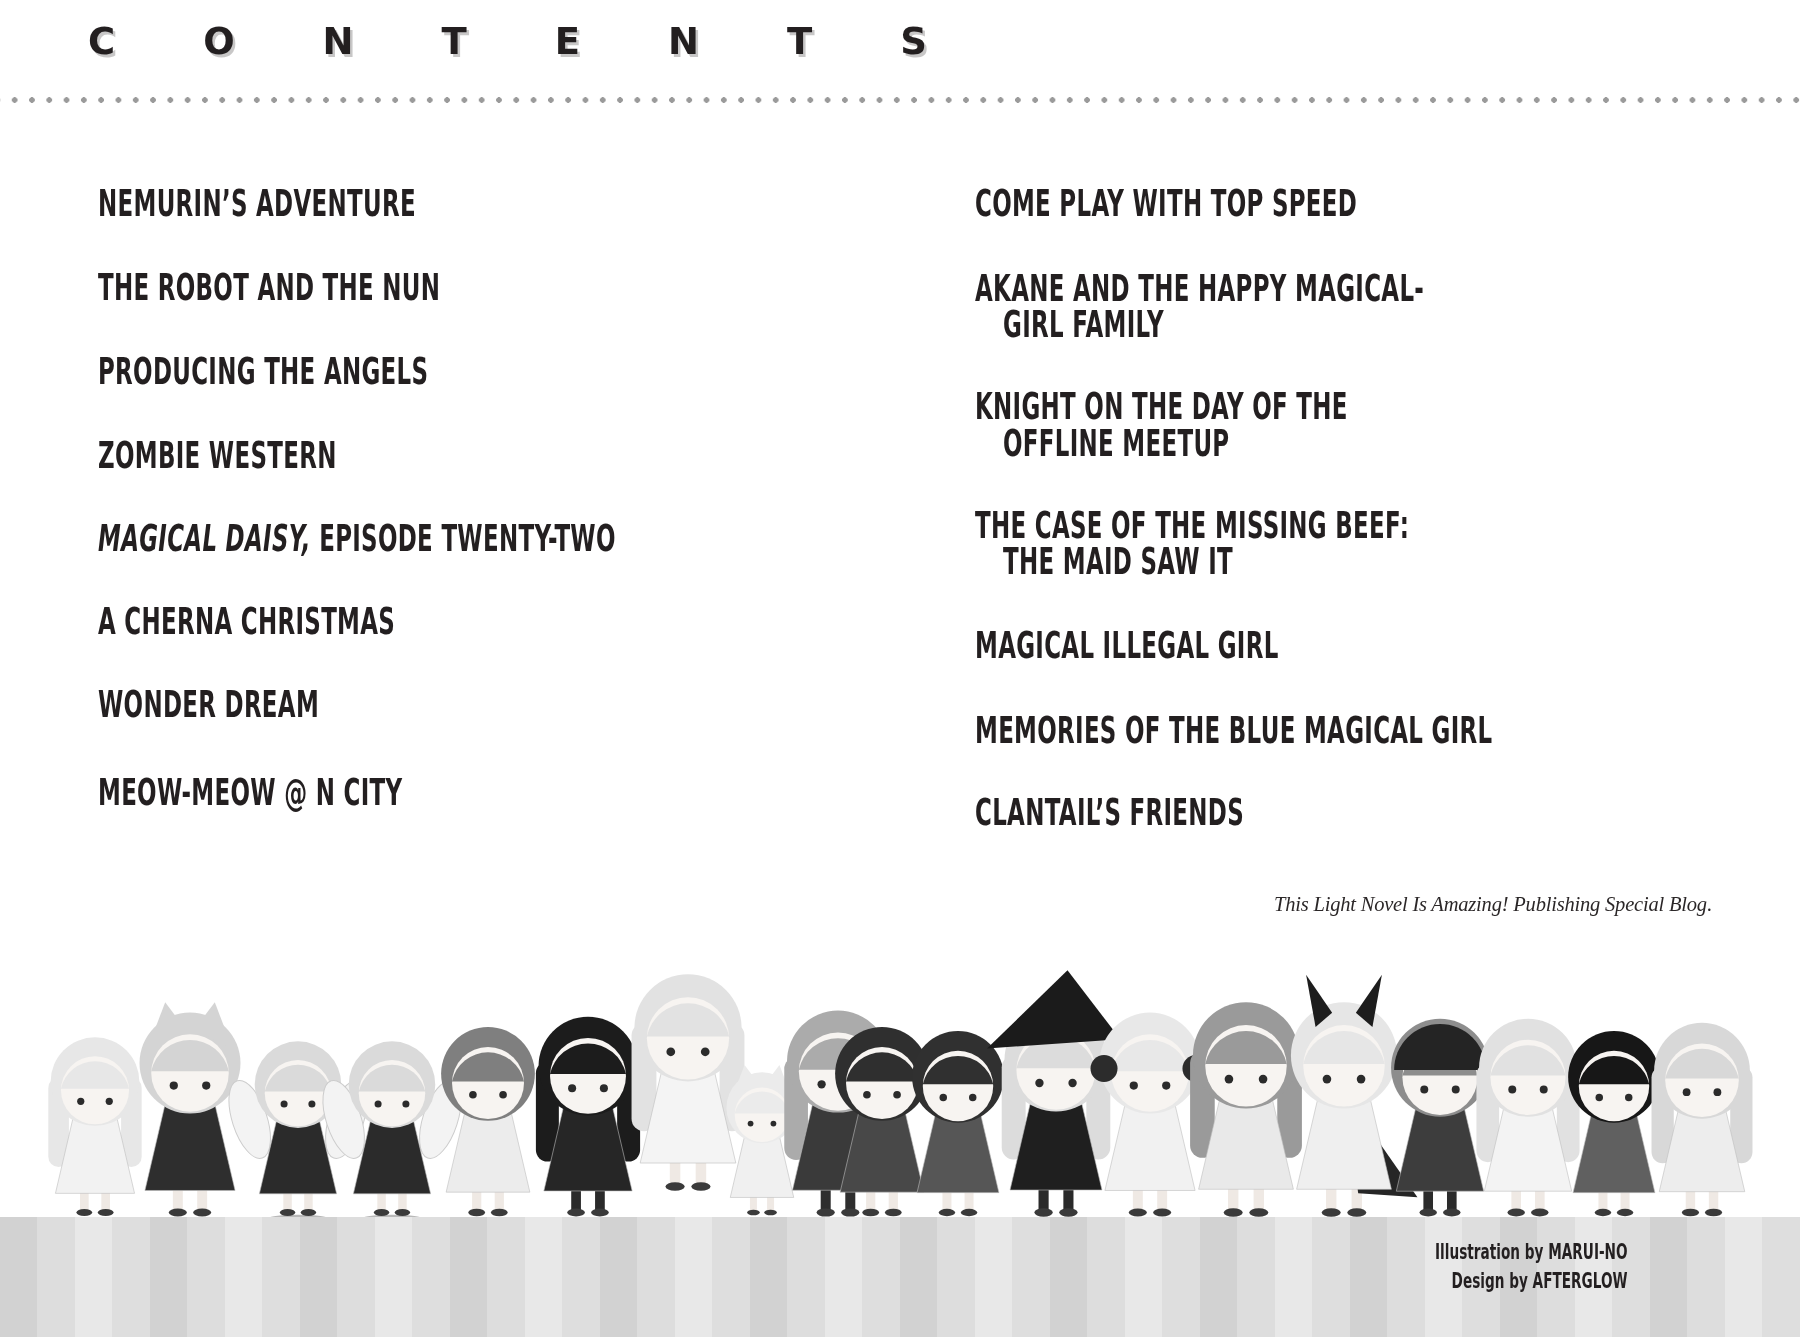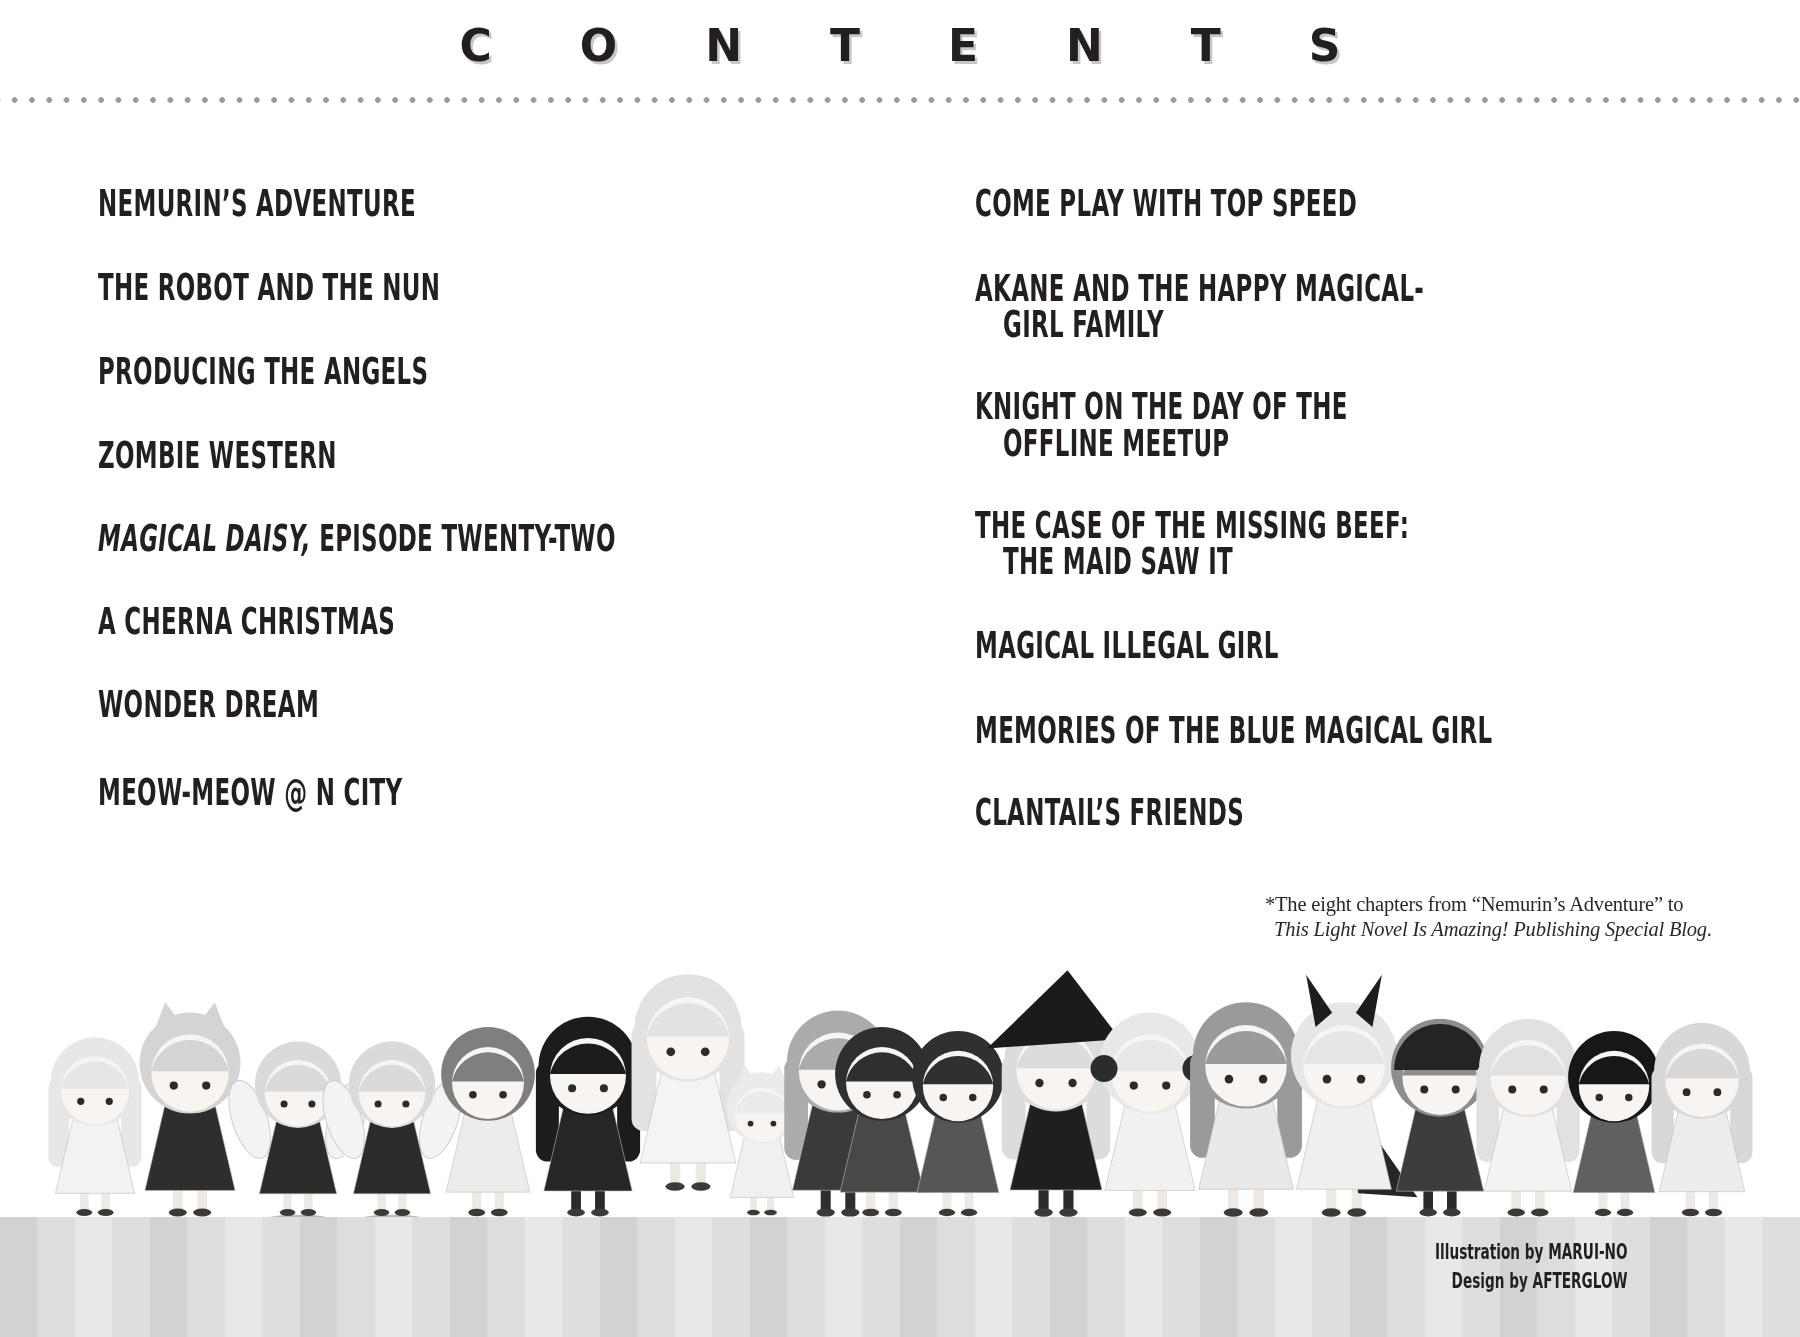--- a/index.html
+++ b/index.html
@@ -7,22 +7,22 @@
     position:relative;
     width:1800px;height:1337px;
     background:#ffffff;
     overflow:hidden;
     font-family:"DejaVu Sans",sans-serif;
     color:#231f20;
   }
   
   .title{
     position:absolute;left:0;right:0;top:22px;margin:0;
-    text-align:center;
-    font-size:44px;font-weight:bold;line-height:1.1;
+    text-align:left;
+    font-size:37px;font-weight:bold;line-height:1.1;
     letter-spacing:88px;padding-left:88px;
     color:#231f20;
     text-shadow:2.5px 2.5px 0 rgba(35,31,32,.25);
     white-space:nowrap;
   }
   
   .dots{
     position:absolute;left:0;top:94px;width:1800px;height:12px;
     background-repeat:repeat-x;
     background-position:6px 50%;
@@ -93,21 +93,20 @@
   <div class="e" style="left:1003px;top:307px">GIRL FAMILY</div>
   <div class="e" style="left:975px;top:389px">KNIGHT ON THE DAY OF THE</div>
   <div class="e" style="left:1003px;top:426px">OFFLINE MEETUP</div>
   <div class="e" style="left:975px;top:508px">THE CASE OF THE MISSING BEEF:</div>
   <div class="e" style="left:1003px;top:544px">THE MAID SAW IT</div>
   <div class="e" style="left:975px;top:628px">MAGICAL ILLEGAL GIRL</div>
   <div class="e" style="left:975px;top:713px">MEMORIES OF THE BLUE MAGICAL GIRL</div>
   <div class="e" style="left:975px;top:795px">CLANTAIL’S FRIENDS</div>
 
   <div class="note">
-    <div class="l1">*The eight chapters from “Nemurin’s Adventure” to</div>
     <div class="l4">
       <span class="it">This Light Novel Is Amazing! Publishing Special Blog</span><span>.</span>
     </div>
   </div>
 
   <svg id="chibi-svg" class="chibi" viewBox="0 0 1800 267">
       <rect x="48.3192" y="127.604" width="20.5712" height="89.44" rx="10.2856" fill="#e7e7e7"></rect>
       <rect x="121.1096" y="127.604" width="20.5712" height="89.44" rx="10.2856" fill="#e7e7e7"></rect>
       <rect x="79.96719999999999" y="239.36" width="8.7032" height="23.639999999999986" fill="#efe9e4"></rect>
       <rect x="101.3296" y="239.36" width="8.7032" height="23.639999999999986" fill="#efe9e4"></rect>

